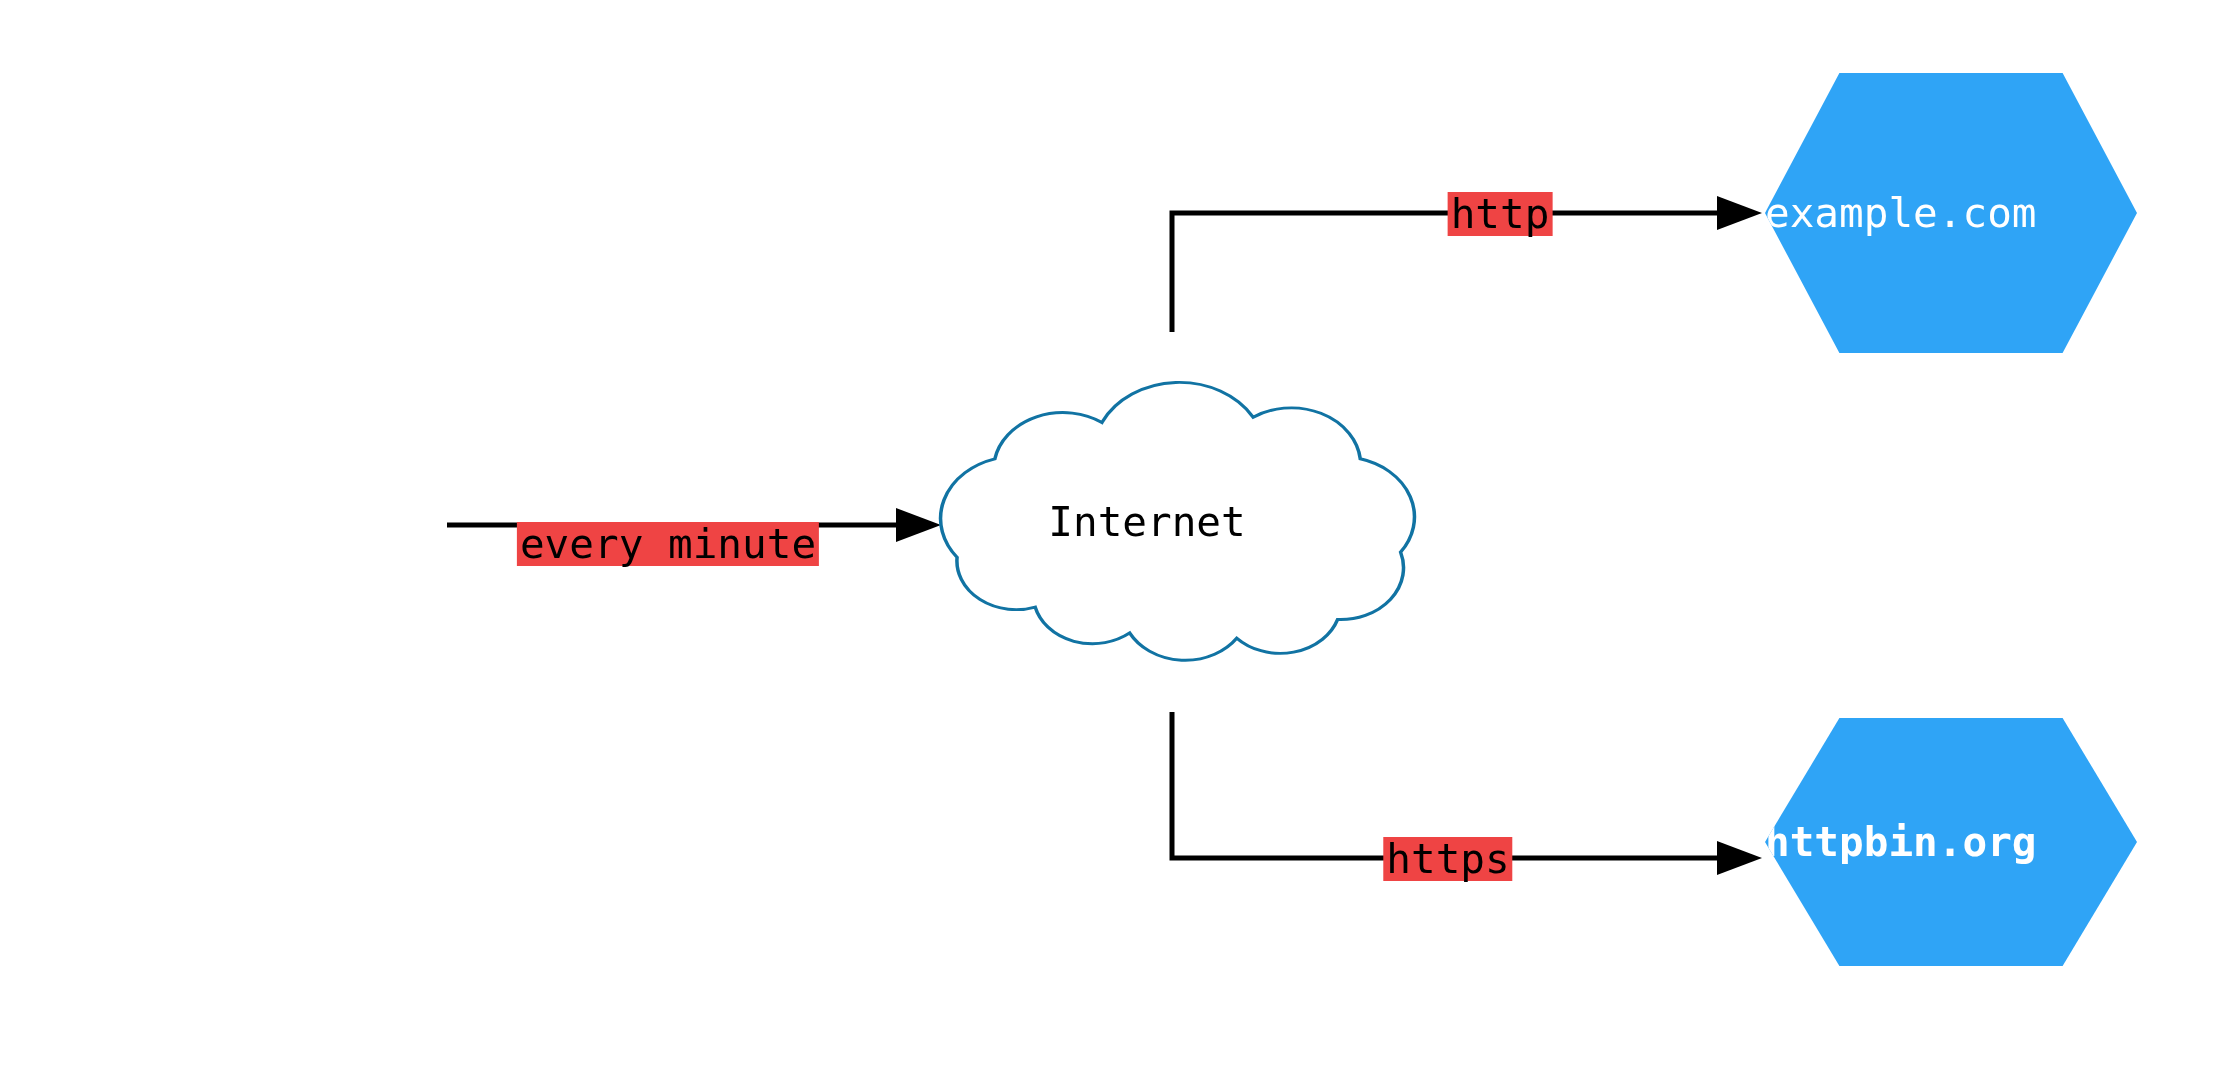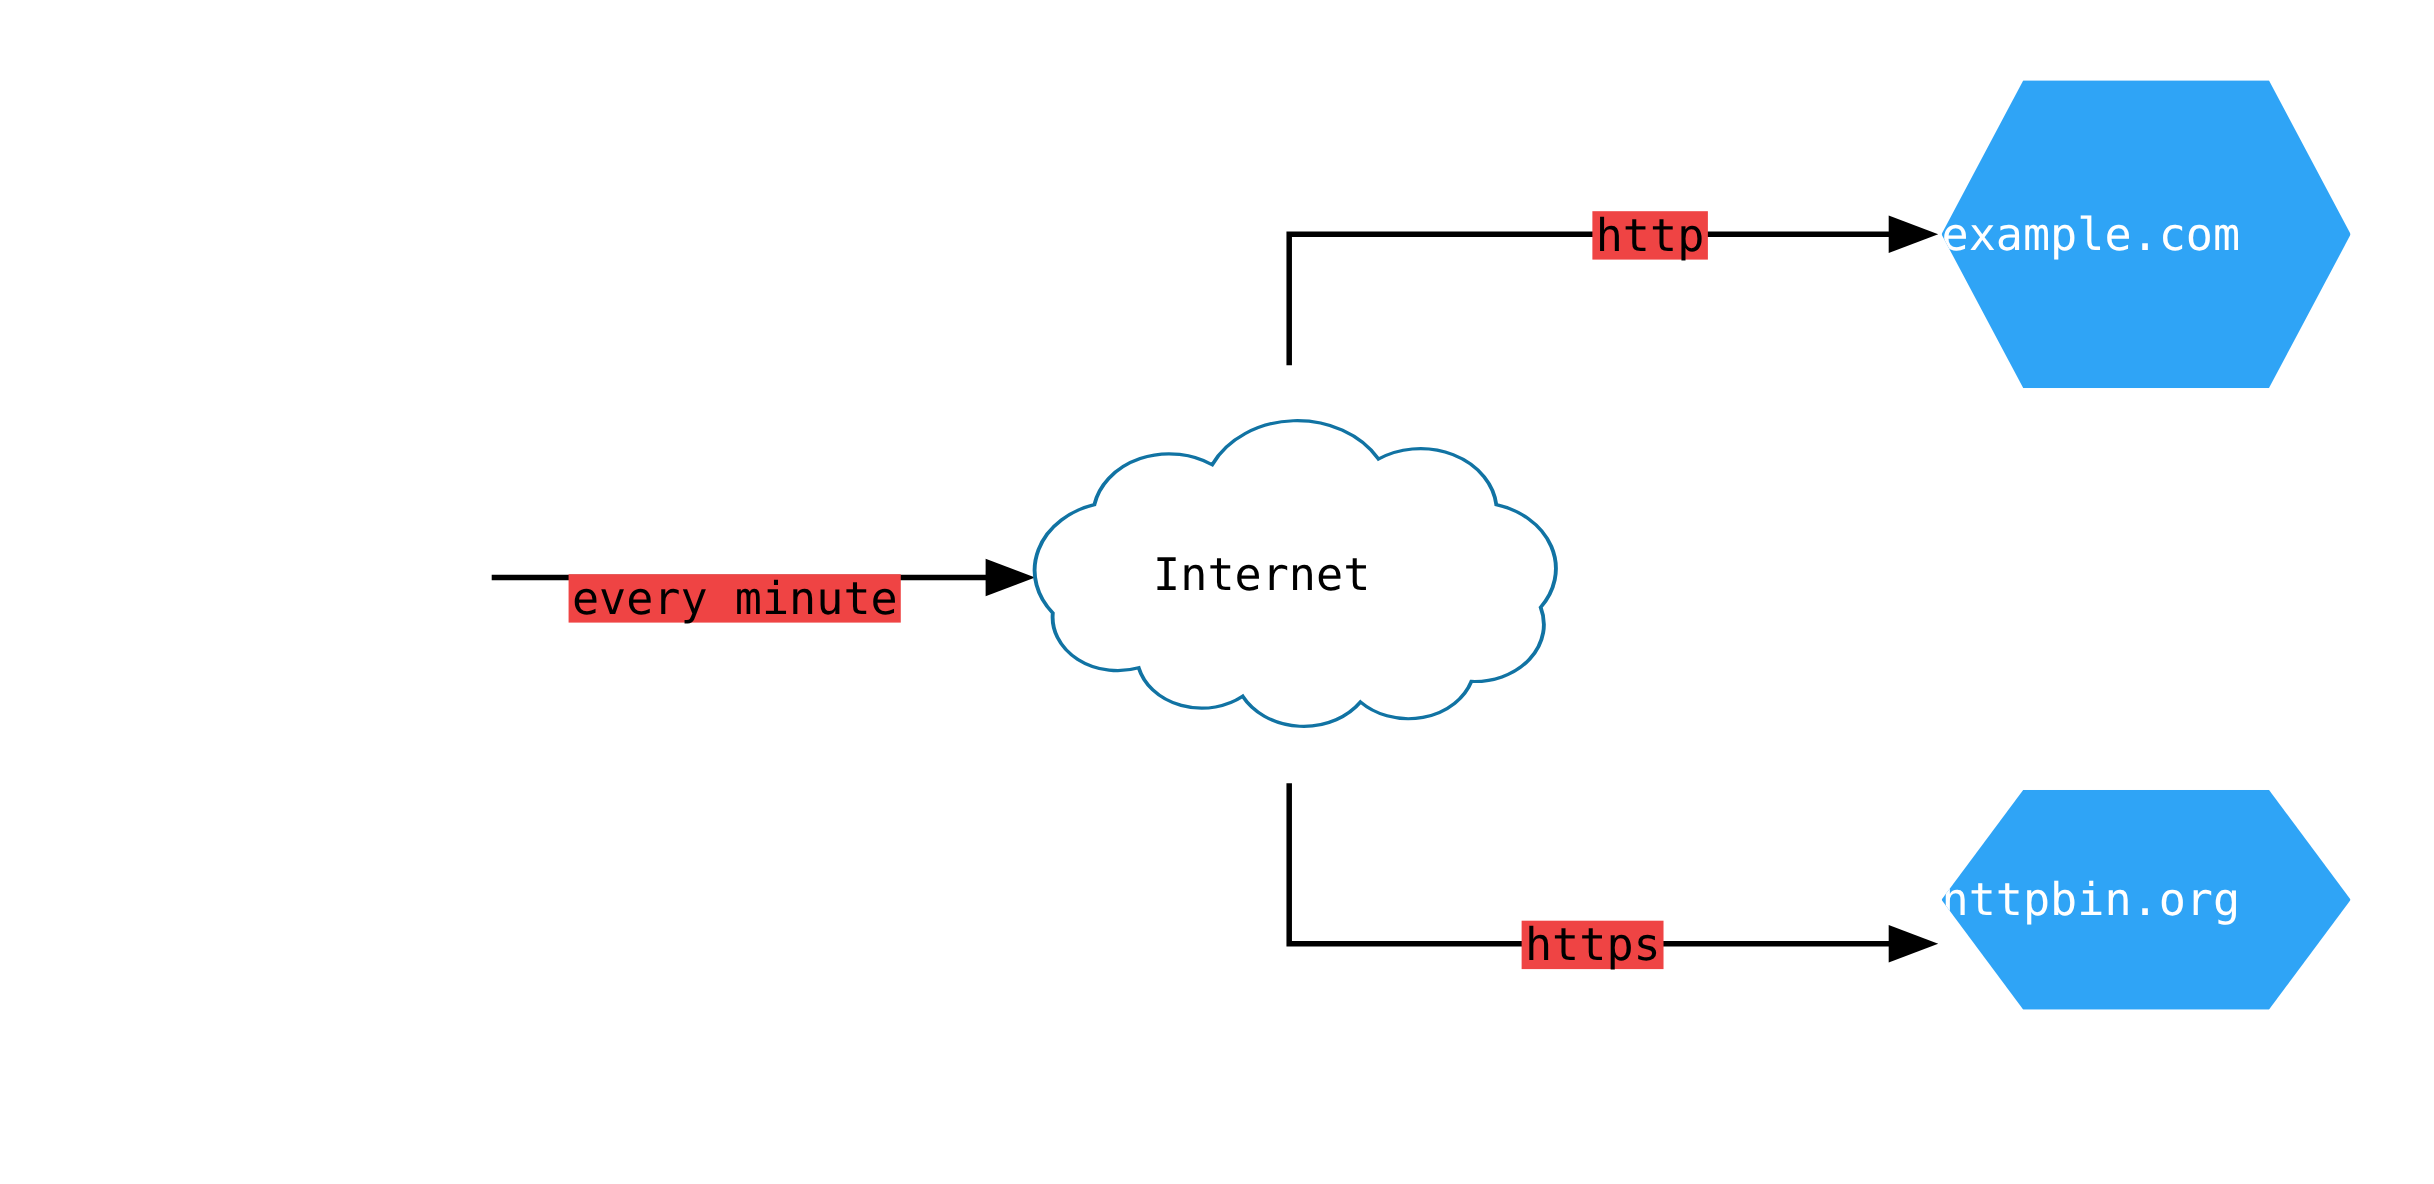--- a/index.html
+++ b/index.html
@@ -32,21 +32,21 @@
     color: #ffffff;
     font-size: 41px;
     line-height: 52px;
     clip-path: polygon(0% 50%, 20% 0%, 80% 0%, 100% 50%, 80% 100%, 20% 100%);
   }
   .hex-label {
     white-space: pre-line;
   }
   .hex-monitoring { left: 75px;   top: 383px; width: 372px; height: 284px; }
   .hex-example    { left: 1765px; top: 73px;  width: 372px; height: 280px; }
-  .hex-httpbin    { left: 1765px; top: 718px; width: 372px; height: 200px; }
+  .hex-httpbin    { left: 1765px; top: 718px; width: 372px; height: 248px; font-weight: bold; }
   .diagram-label {
     position: absolute;
     transform: translate(-50%, -50%);
     font-size: 41px;
     line-height: 44px;
     color: #000000;
     white-space: nowrap;
   }
   .edge-label {
     background: #ef4444;

